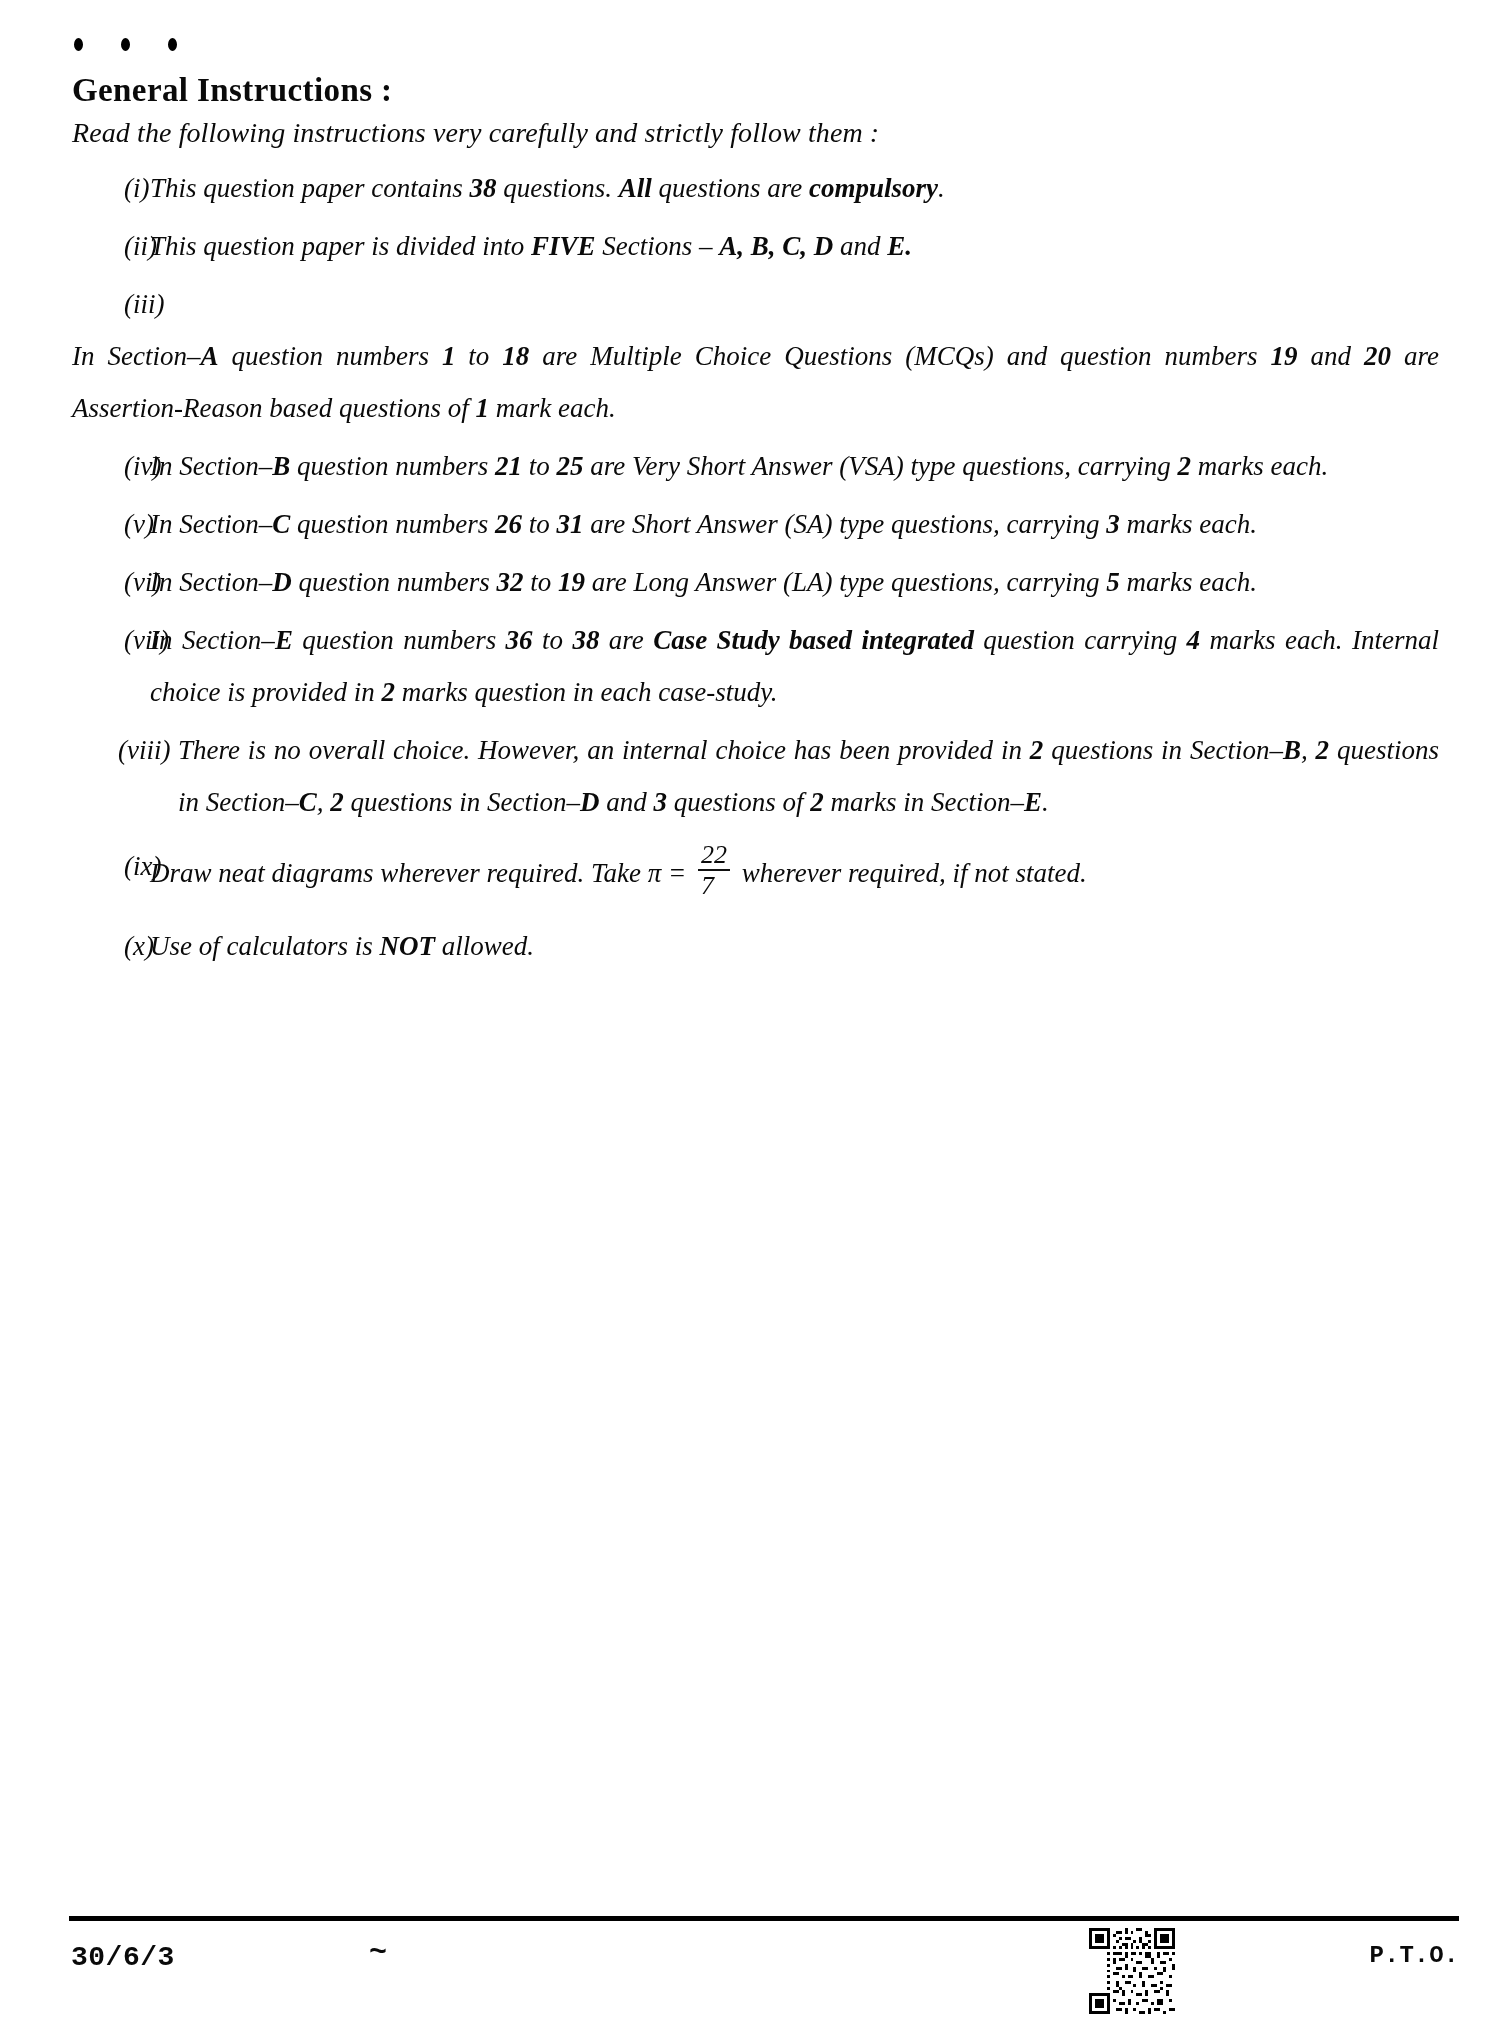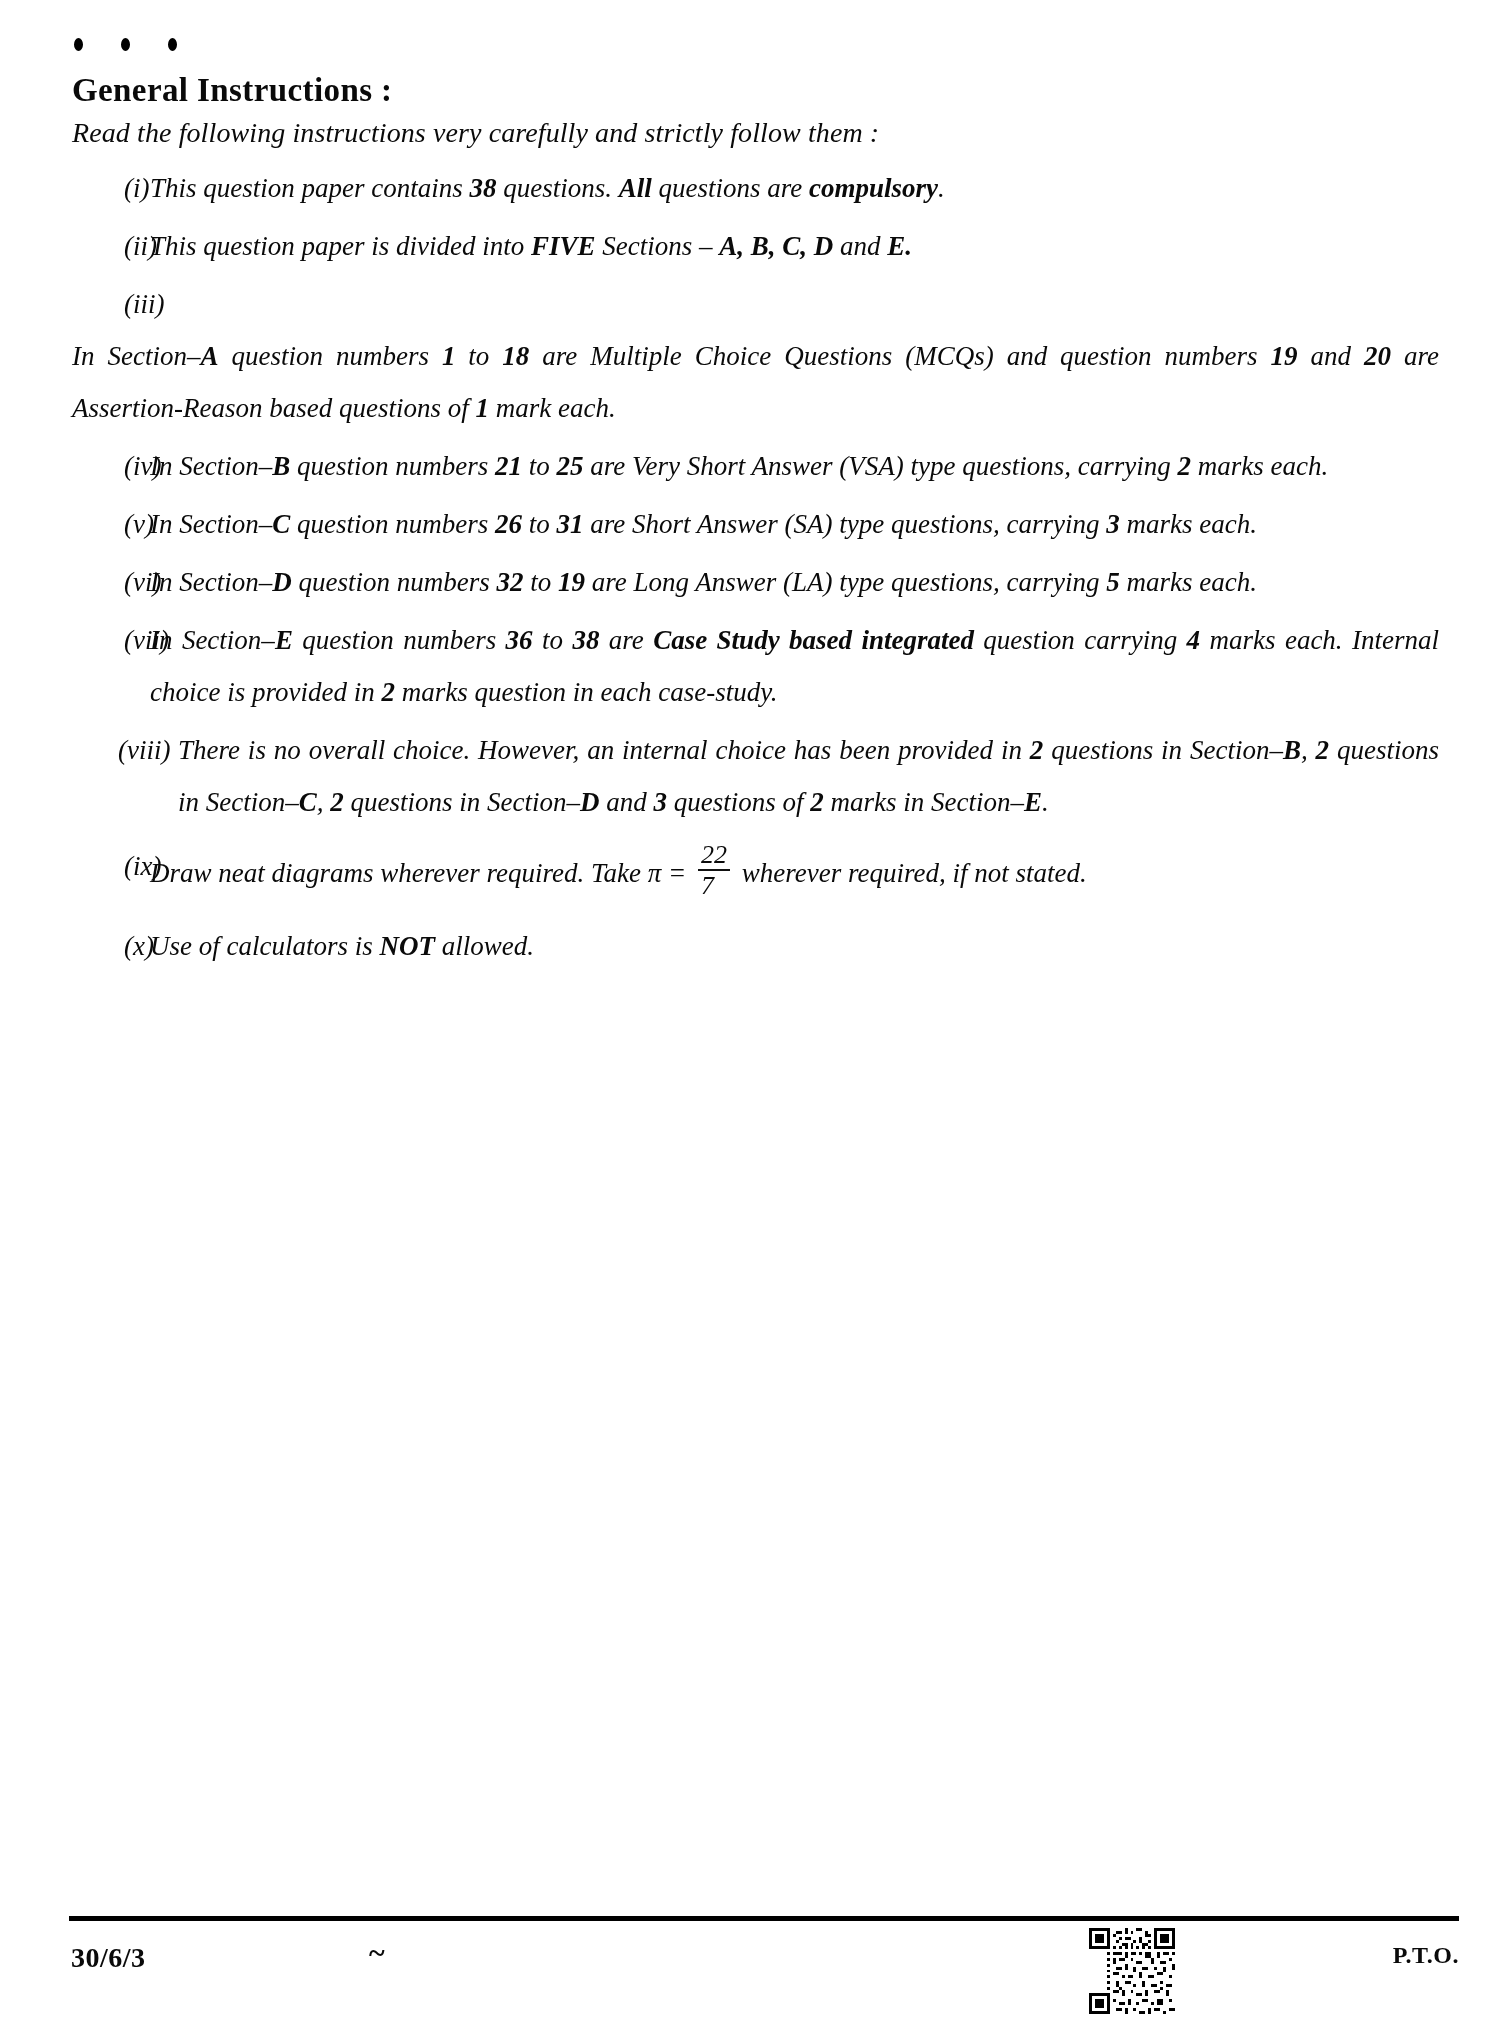--- a/index.html
+++ b/index.html
@@ -156,20 +156,21 @@
     width: 1390px;
     height: 5px;
     background: #000;
   }
   .footer {
     position: absolute;
     left: 57px;
     top: 1934px;
     width: 1390px;
     height: 80px;
+    font-family: Liberation Mono, monospace;
   }
   .f-code {
     position: absolute;
     left: 2px;
     top: 8px;
     font-size: 28px;
     font-weight: bold;
     letter-spacing: .5px;
   }
   .f-tilde {

